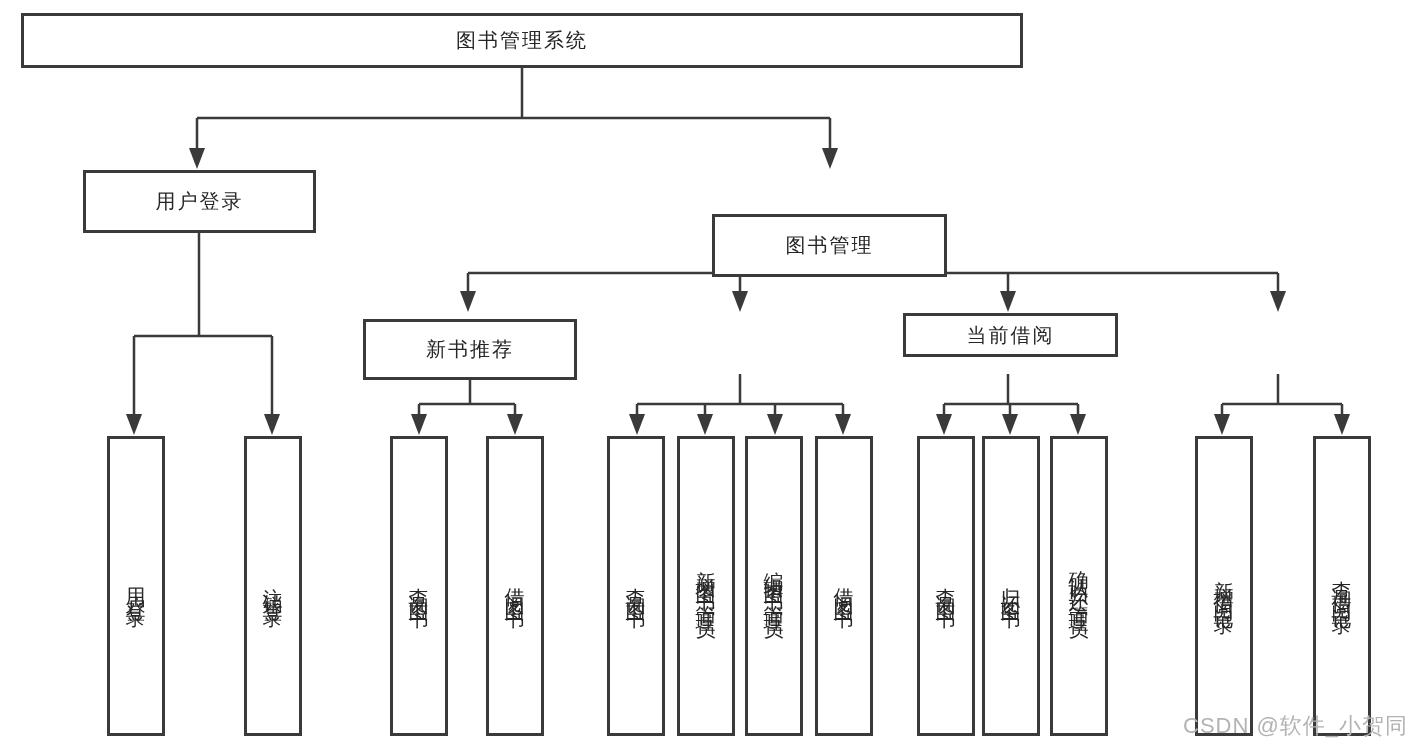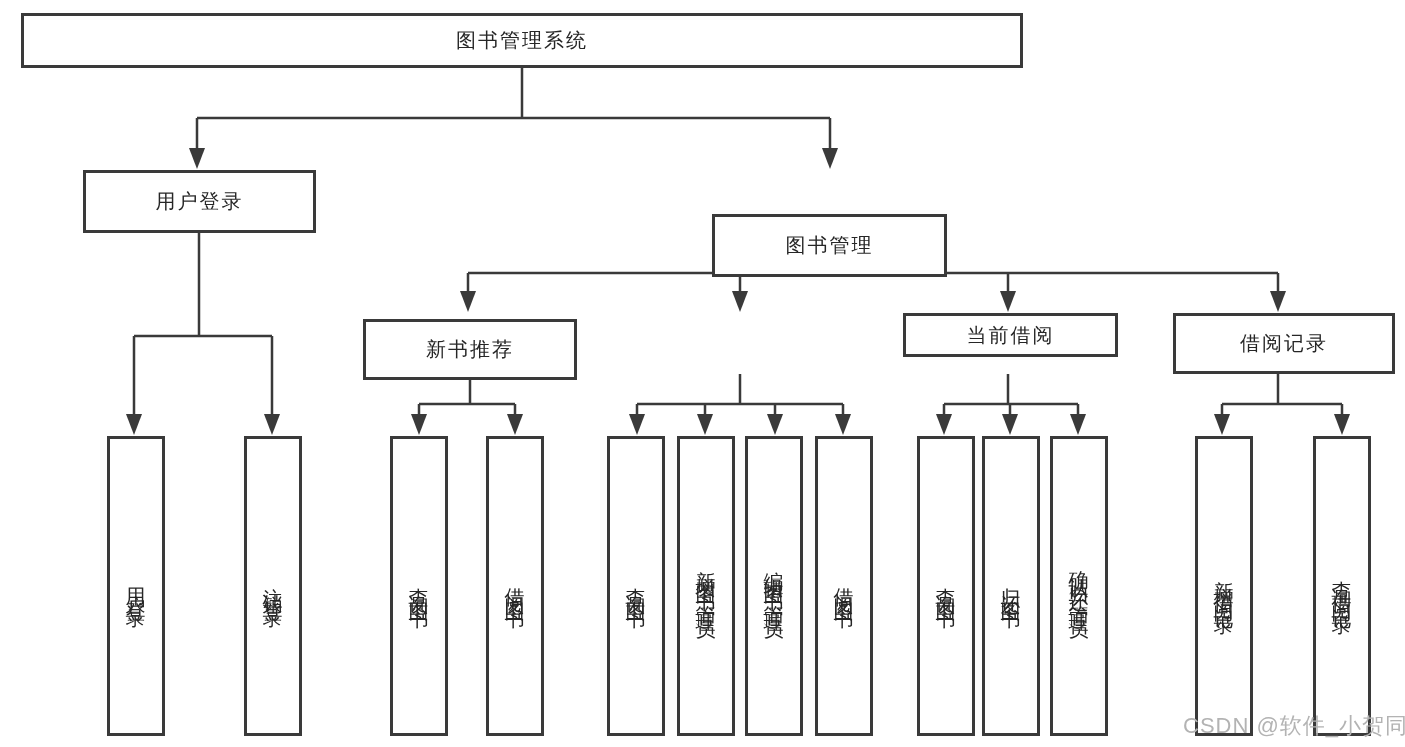--- a/index.html
+++ b/index.html
@@ -135,23 +135,20 @@
   <div class="node b-l1-1">
     <span>图书管理</span>
   </div>
 
   <div class="node b-l2-0">
     <span>新书推荐</span>
   </div>
   <div class="node b-l2-2">
     <span>当前借阅</span>
   </div>
-  <div class="node b-l2-3">
-    <span>借阅记录</span>
-  </div>
 
   <div class="node leaf b-login-0">
     <span class="vtext">用户登录</span>
   </div>
   <div class="node leaf b-login-1">
     <span class="vtext">注销登录</span>
   </div>
 
   <div class="node leaf b-rec-0">
     <span class="vtext">查询图书</span>

